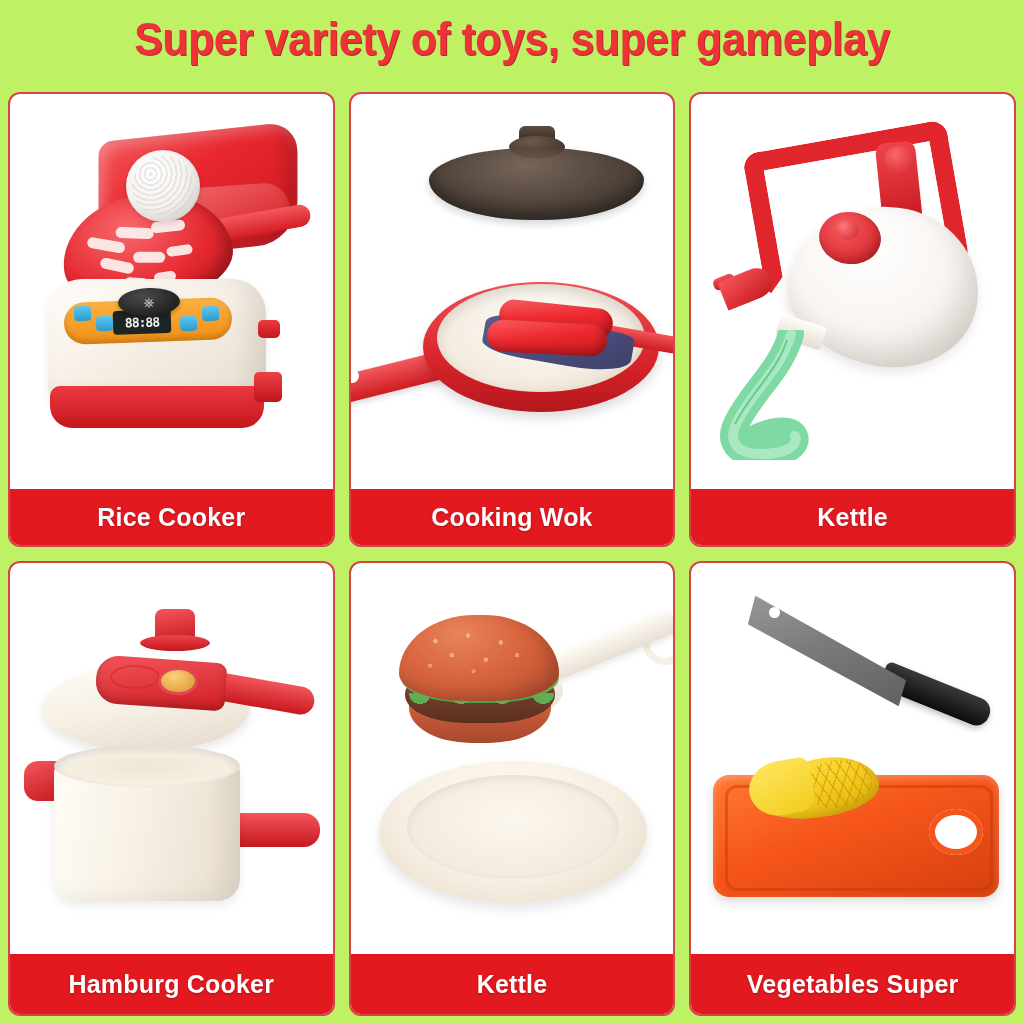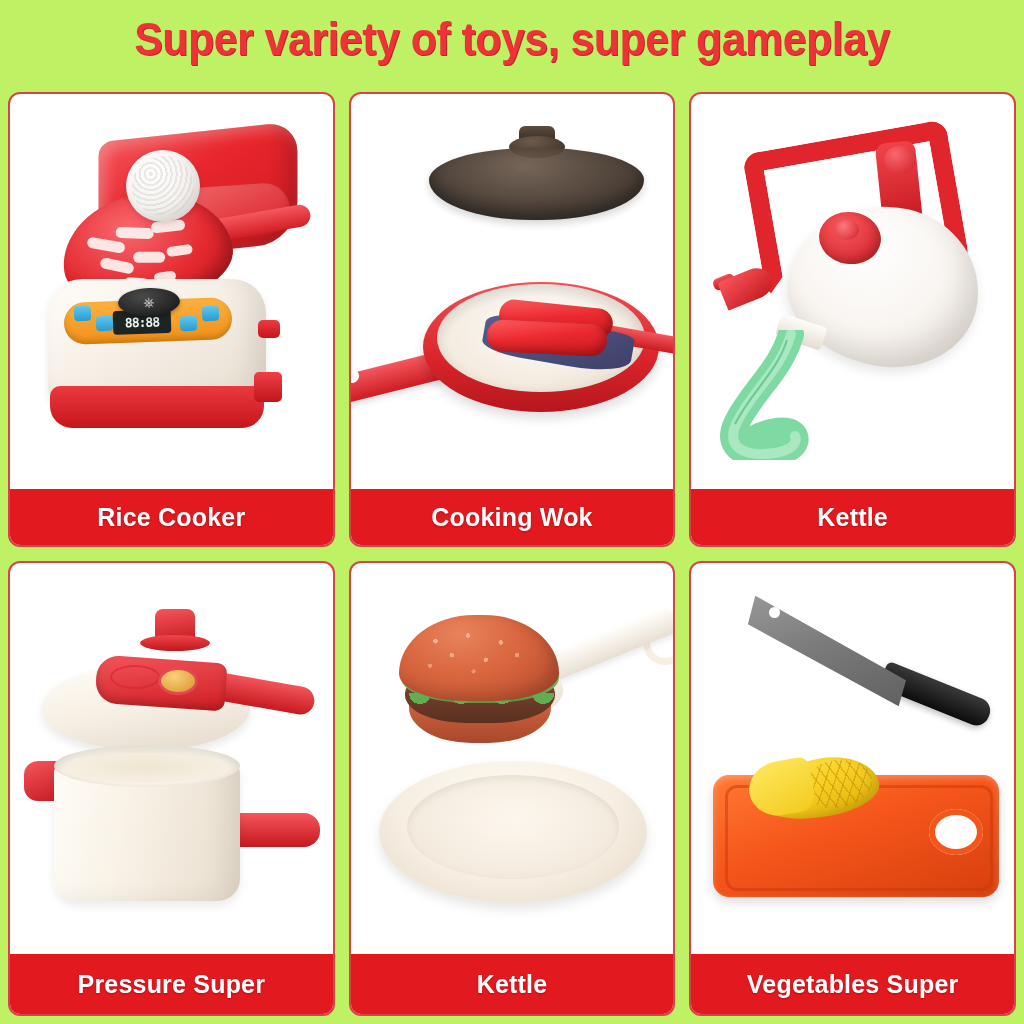--- a/index.html
+++ b/index.html
@@ -510,21 +510,21 @@
         <div class="obj pc-lid-arm"></div>
         <div class="obj pc-lid-h"></div>
         <div class="obj pc-lid-groove"></div>
         <div class="obj pc-lid-dial"></div>
         <div class="obj pc-h-left"></div>
         <div class="obj pc-h-right"></div>
         <div class="obj pc-pot"></div>
         <div class="obj pc-pot-rim"></div>
         <div class="obj pc-pot-in"></div>
       </div>
-      <div class="label">Pressure Super</div>
+      <div class="label">Hamburg Cooker</div>
     </div>
 
     <div class="card">
       <div class="stage">
         <div class="obj hb-turner-ring"></div>
         <div class="obj hb-turner"></div>
         <div class="obj hb-turner-head"></div>
         <div class="obj hb-bunbot"></div>
         <div class="obj hb-patty"></div>
         <div class="obj hb-lettuce"></div>

